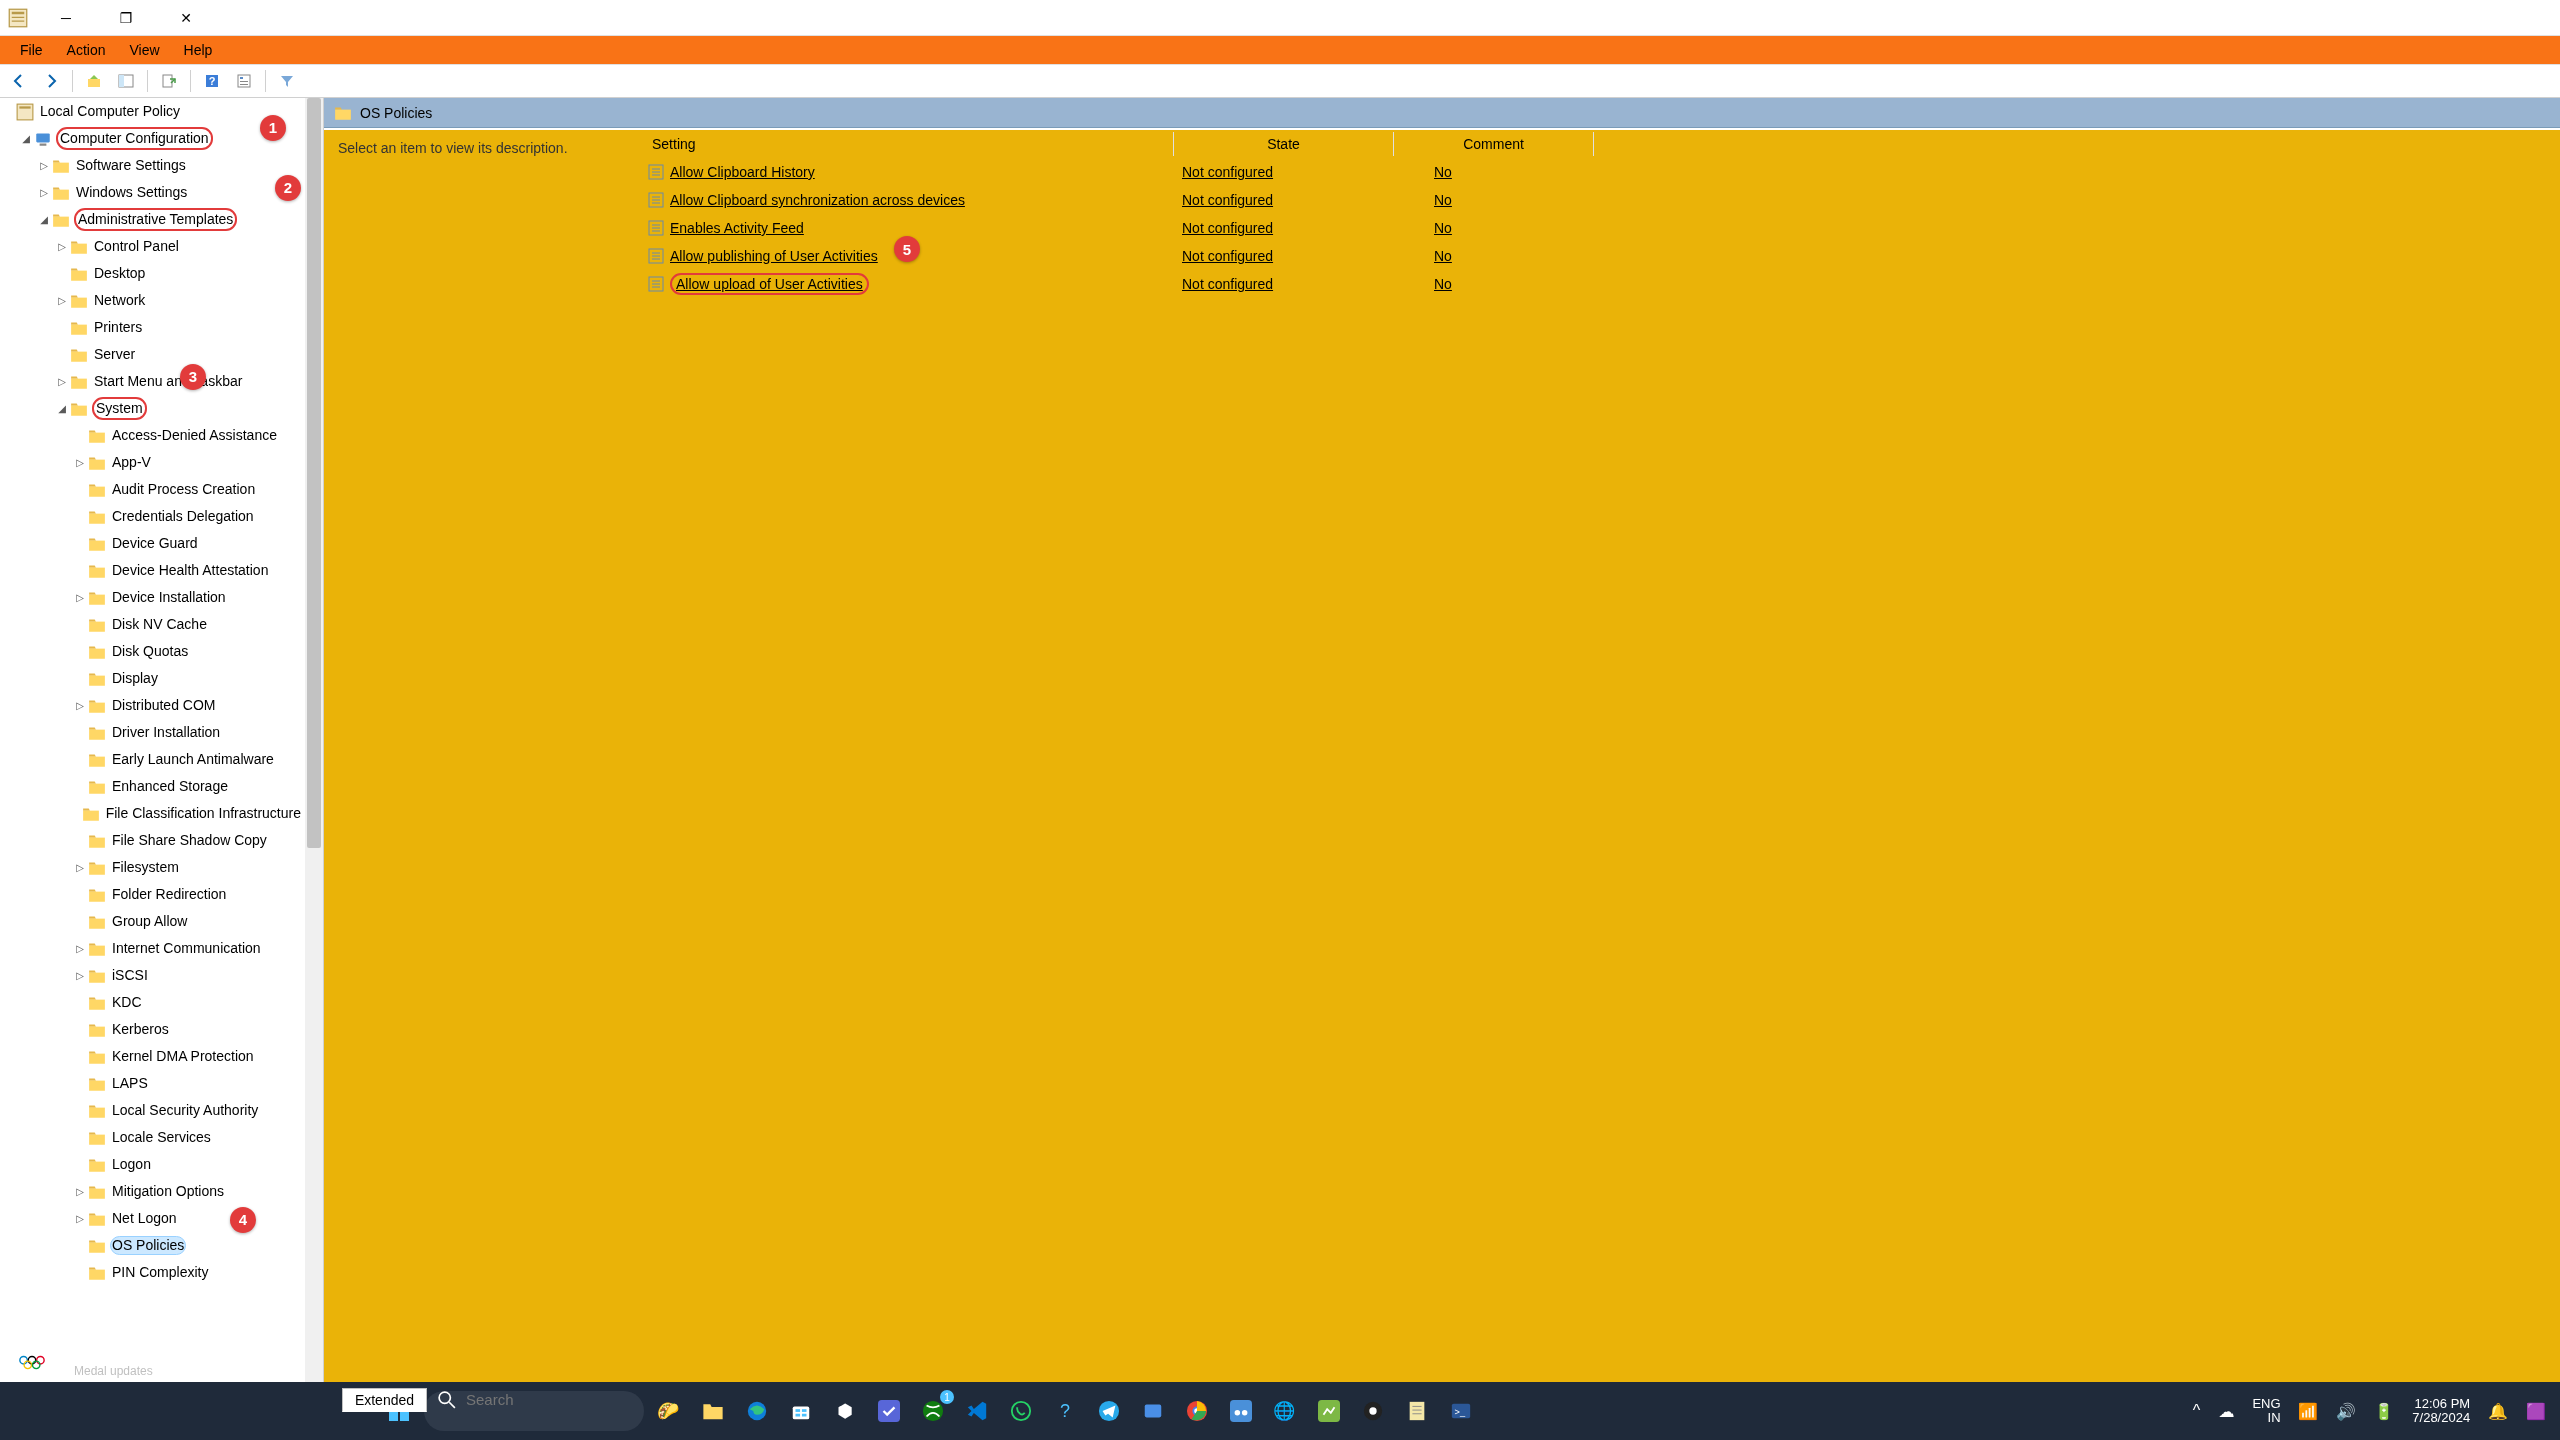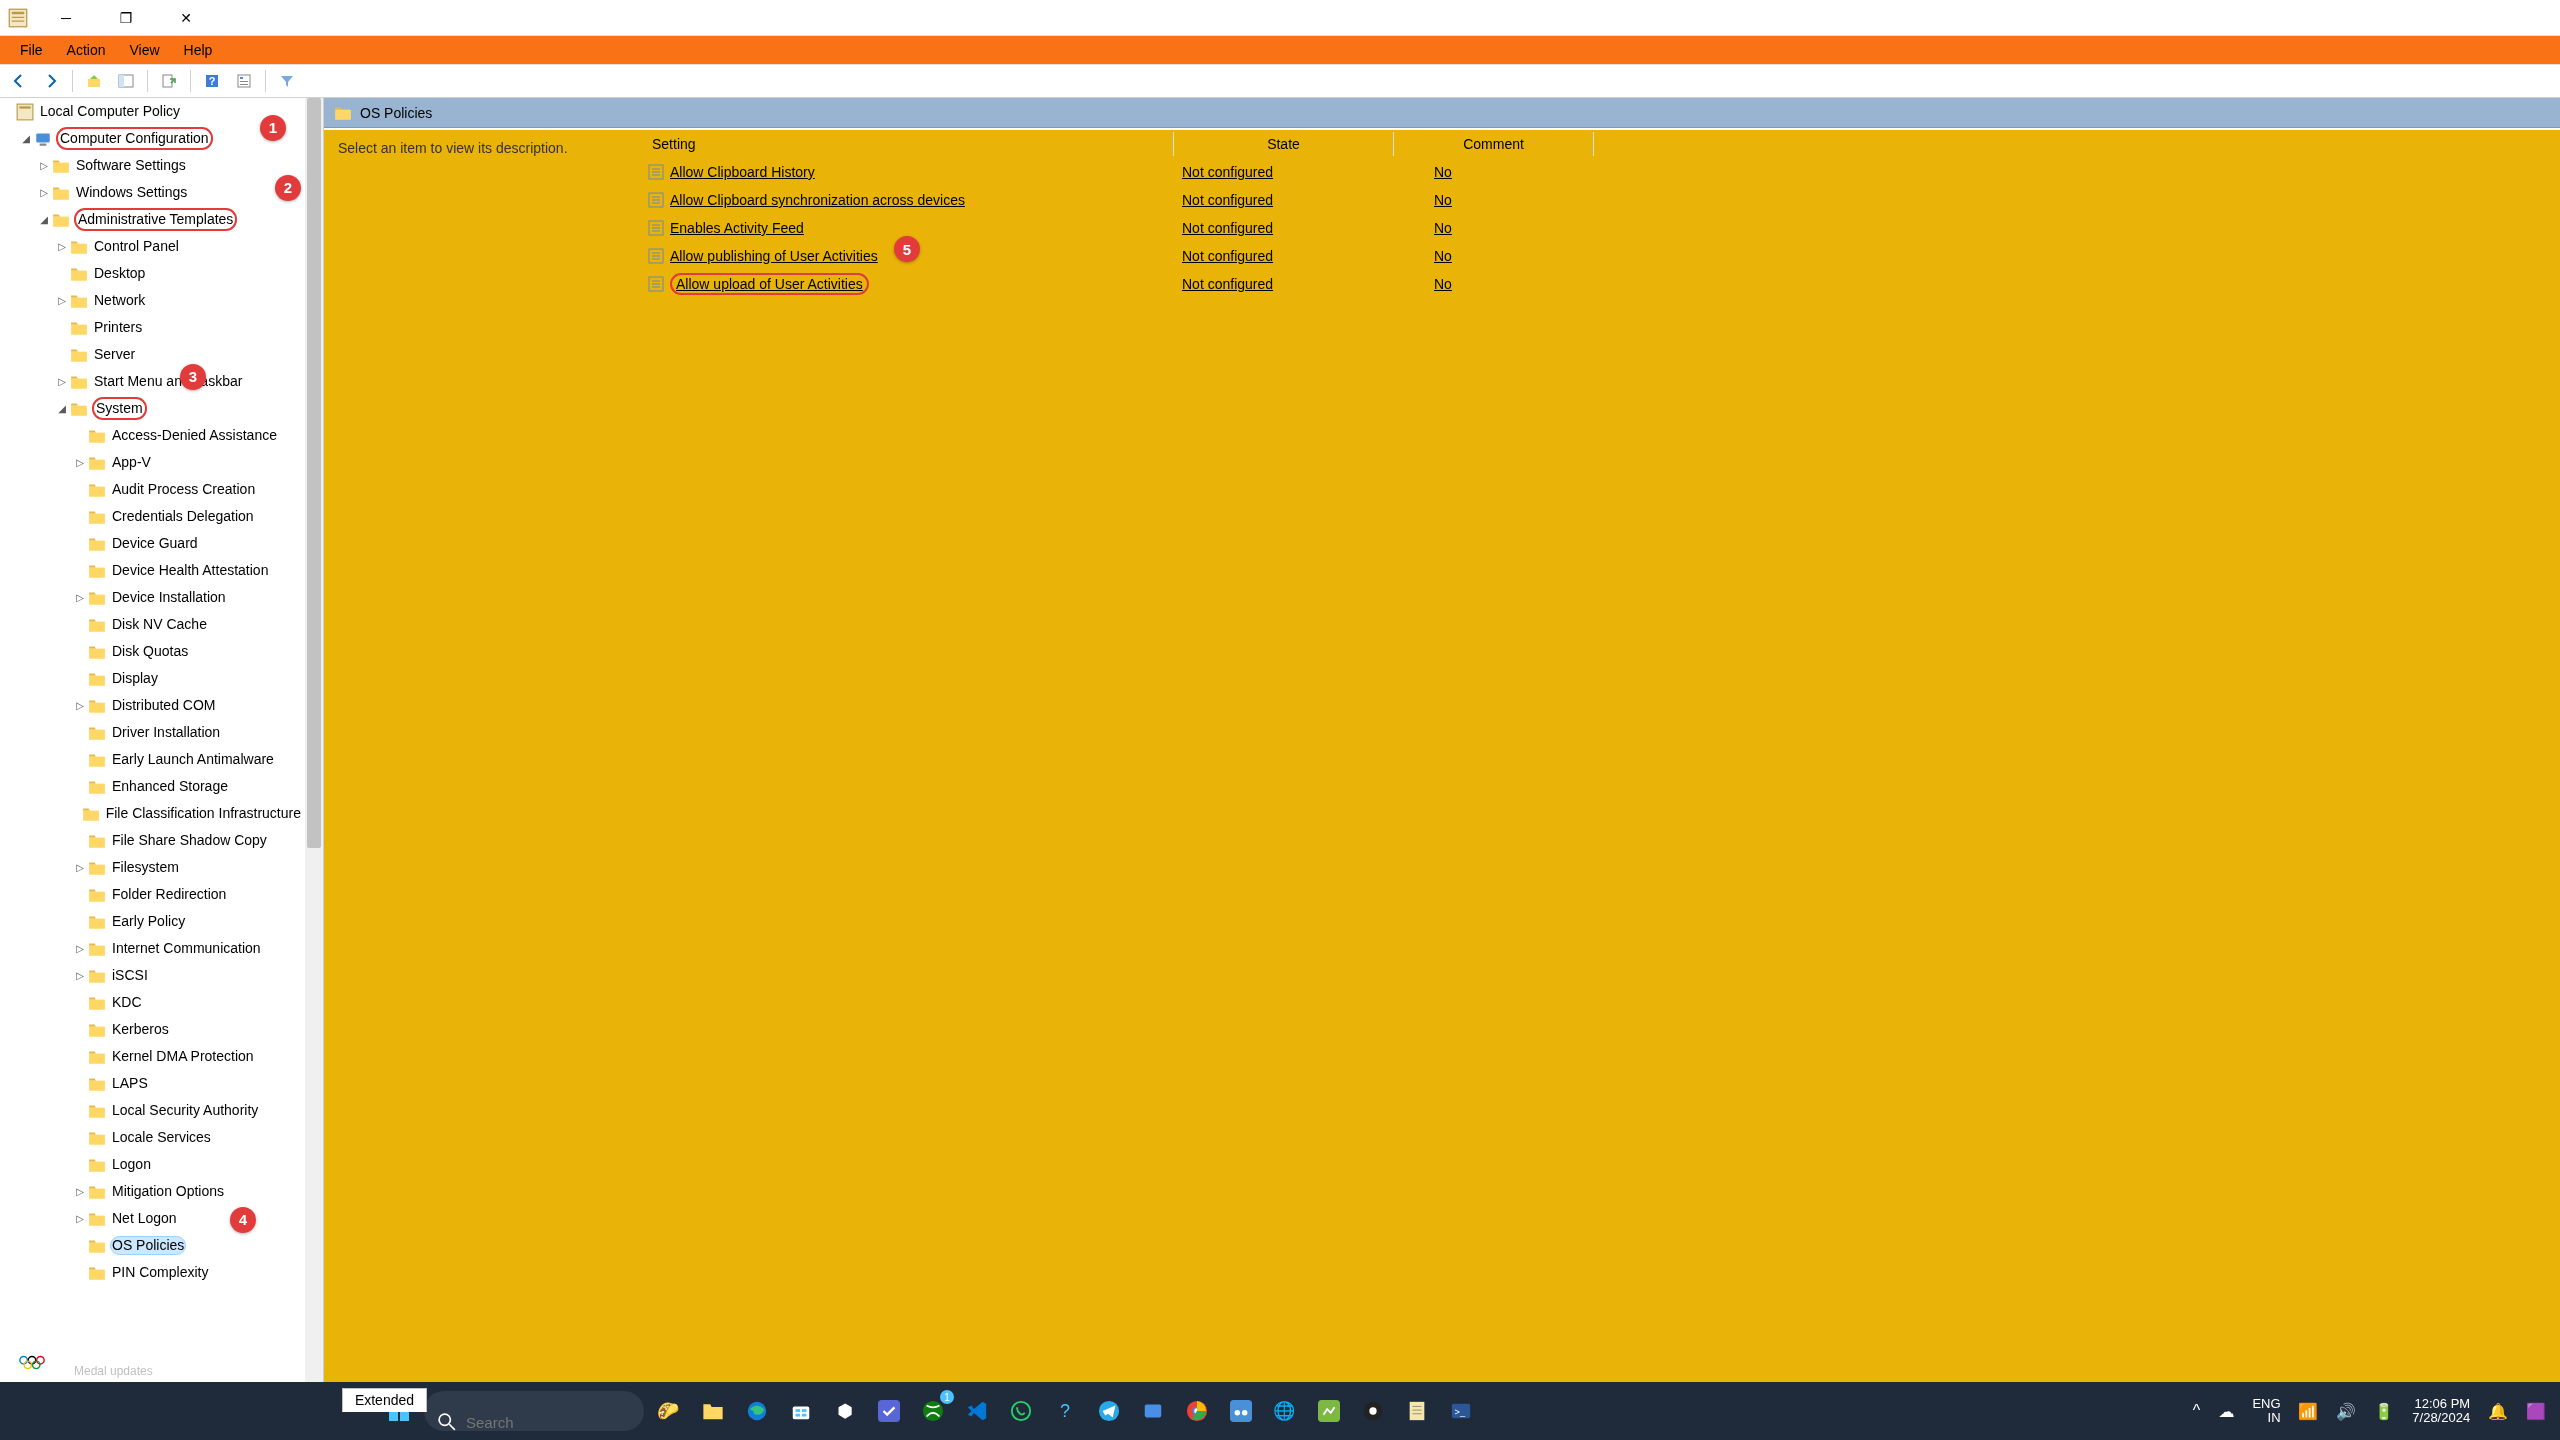--- a/index.html
+++ b/index.html
@@ -70,21 +70,21 @@
 
 .news-widget { position: fixed; left: 18px; bottom: 62px; display: flex; align-items: center; gap: 28px; color: #fff; font-size: 13px; }
 .news-widget .rings { width: 28px; height: 28px; }
 .news-widget .lines { display: flex; flex-direction: column; line-height: 1.2; }
 .news-widget .l1 { font-weight: 600; }
 .news-widget .l2 { color: #c0c0c0; font-size: 12px; }
 
 
 .taskbar { position: fixed; bottom: 0; left: 0; right: 0; height: 58px; background: #1f2a3a; display: flex; align-items: center; color: #fff; }
 .taskbar .start { font-size: 22px; }
-.taskbar .search { display: flex; align-items: flex-end; background: #2f3a4a; border-radius: 20px; height: 40px; width: 220px; padding-left: 14px; gap: 10px; }
+.taskbar .search { display: flex; align-items: flex-start; background: #2f3a4a; border-radius: 20px; height: 40px; width: 220px; padding-left: 14px; gap: 10px; }
 .taskbar .search input { background: transparent; border: none; color: #fff; font-size: 15px; outline: none; width: 140px; }
 .taskbar .tb-icon { width: 38px; height: 38px; display: flex; align-items: center; justify-content: center; border-radius: 4px; font-size: 18px; }
 .taskbar .left-group { display: flex; align-items: center; gap: 6px; margin-left: 380px; }
 .taskbar .tray { position: absolute; right: 14px; display: flex; align-items: center; gap: 18px; font-size: 13px; }
 .taskbar .tray .lang { text-align: right; line-height: 1.1; }
 .taskbar .tray .clock { text-align: right; line-height: 1.1; }
 .taskbar .tray .icon { font-size: 16px; }
 
 
 svg.folder { fill: #ffd765; }
@@ -447,21 +447,21 @@
           </svg>
           <span class="label">Folder Redirection</span>
         </div>
         <div class="tree-row">
           <span class="indent" style="width:72px"></span>
           <span class="expander"></span>
           <svg class="node-icon folder" viewBox="0 0 16 16">
             <path class="tab" d="M1 3 L6 3 L7 5 L1 5 Z"></path>
             <rect x="1" y="5" width="14" height="9"></rect>
           </svg>
-          <span class="label">Early Policy</span>
+          <span class="label">Group Allow</span>
         </div>
         <div class="tree-row">
           <span class="indent" style="width:72px"></span>
           <span class="expander">▷</span>
           <svg class="node-icon folder" viewBox="0 0 16 16">
             <path class="tab" d="M1 3 L6 3 L7 5 L1 5 Z"></path>
             <rect x="1" y="5" width="14" height="9"></rect>
           </svg>
           <span class="label">Internet Communication</span>
         </div>

